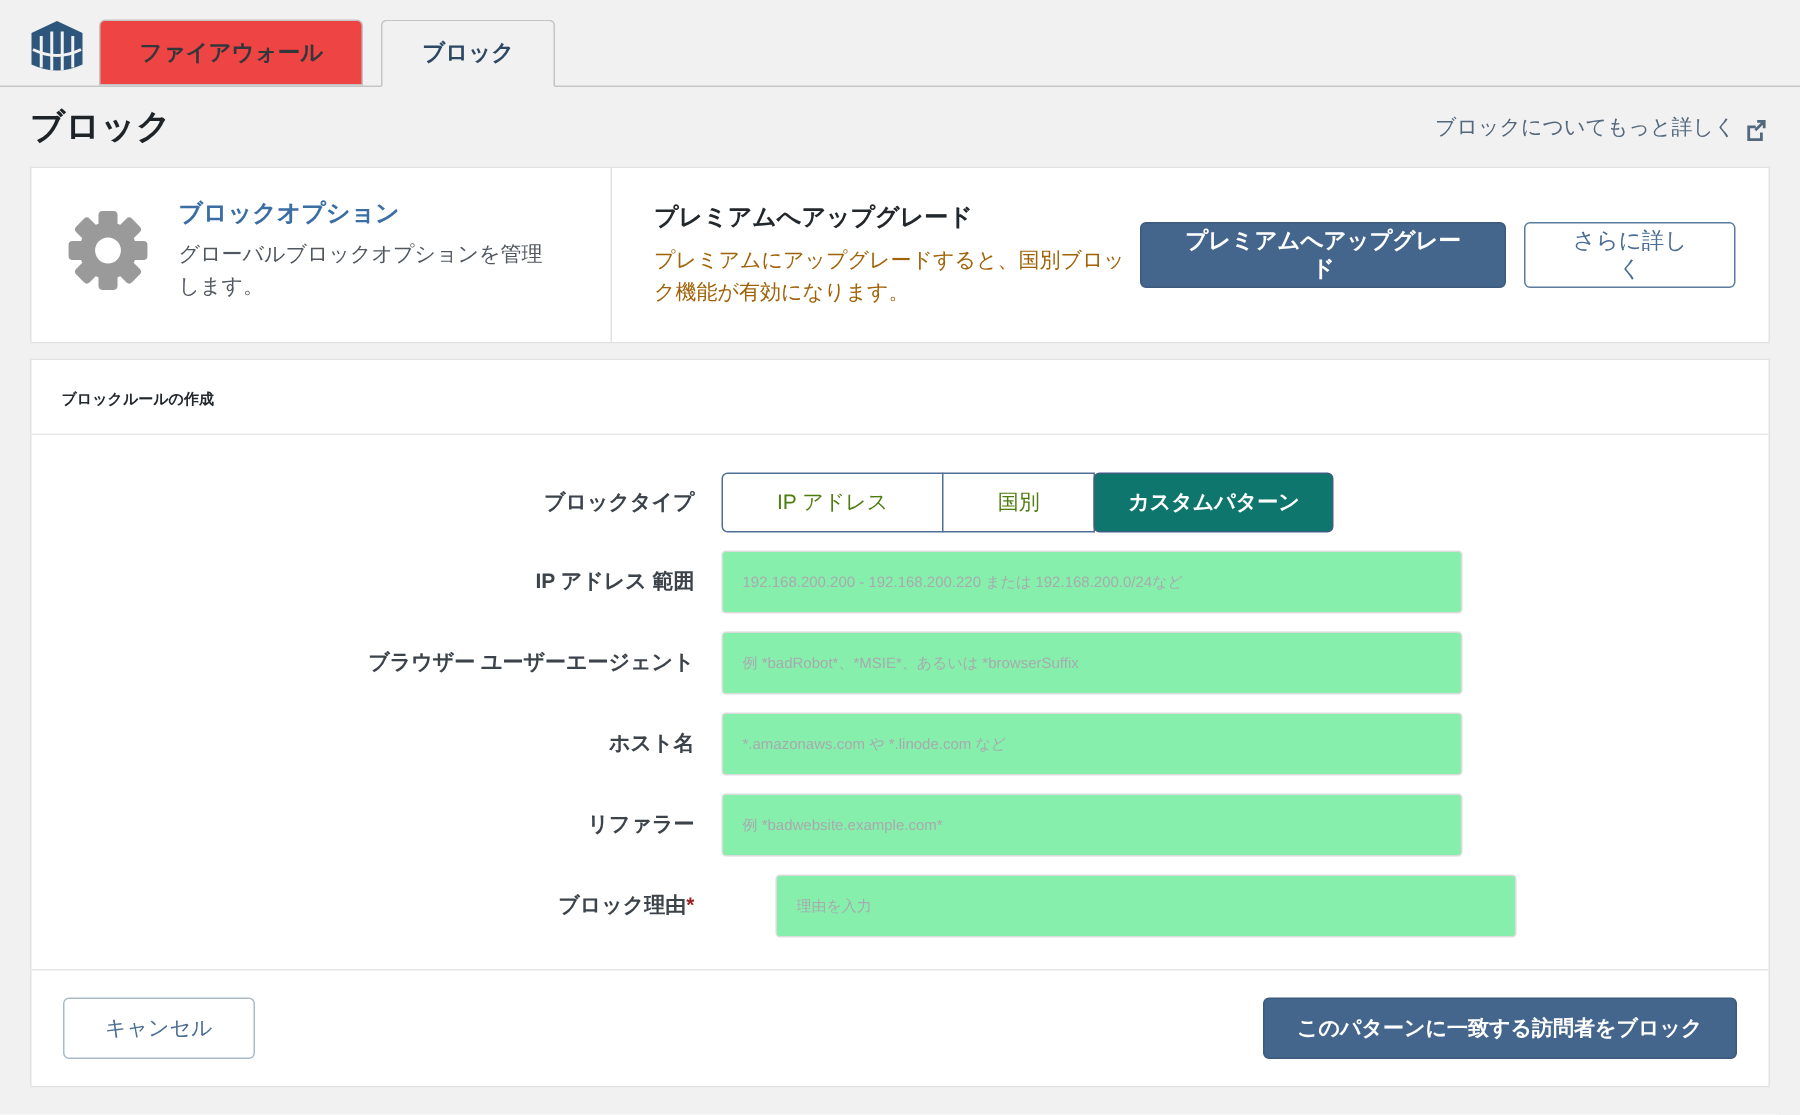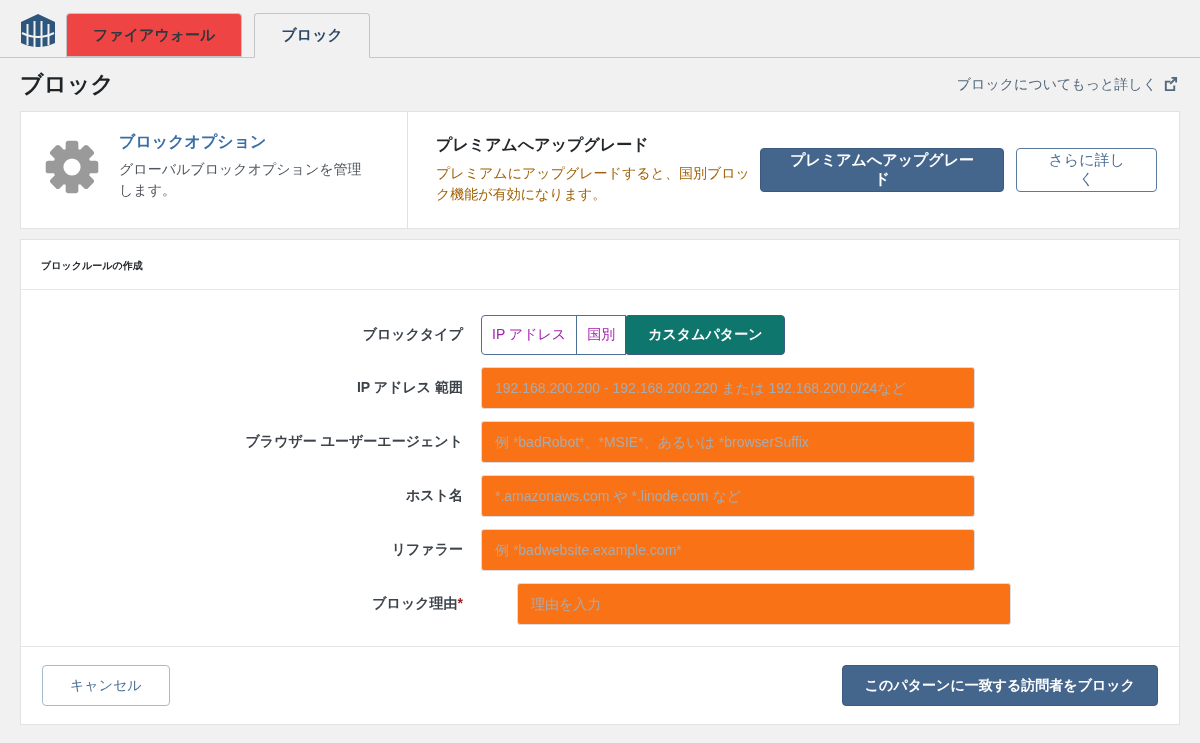--- a/index.html
+++ b/index.html
@@ -32,21 +32,21 @@
   }
 
   
   .titlerow {
     display:flex; justify-content:space-between; align-items:center;
     height:53px; padding:0 22px 0 20px;
   }
   .page-title { font-size:23px; font-weight:bold; color:#1d2327; }
   .help-link {
     font-size:14px; color:#54687c; text-decoration:none;
-    display:flex; align-items:flex-start; gap:6px; cursor:pointer;
+    display:flex; align-items:flex-end; gap:6px; cursor:pointer;
   }
 
   
   .card {
     background:#fff; border:1px solid #e2e2e2;
     margin:0 20px;
   }
   .card.split { display:flex; height:118px; }
 
   .opt-section {
@@ -87,35 +87,35 @@
   .form-row { display:flex; align-items:center; margin-bottom:12px; }
   .form-row:last-child { margin-bottom:0;gap:36px; }
   .form-label {
     width:460px; flex:0 0 auto; text-align:right; padding-right:18px;
     font-size:14px; font-weight:bold; color:#3c434a;
   }
   .required-mark { color:#9b2020; }
 
   .seg-group { display:flex; }
   .seg-btn {
-    height:40px; padding:0 10px; background:#fff;
-    border:1px solid #4e7096; color:#a21caf;
+    height:40px; padding:0 36px; background:#fff;
+    border:1px solid #4e7096; color:#4d7c0f;
     font-family:inherit; font-size:14px; cursor:pointer; margin-left:-1px;
   }
   .seg-btn:first-child { border-radius:4px 0 0 4px; margin-left:0; }
   .seg-btn.selected {
     background:#0f766e; border-color:#3e5d82; color:#fff;
     font-weight:bold; border-radius:4px; position:relative; z-index:1;
     padding:0 22px;
   }
 
   .text-input {
     width:494px; height:42px; padding:0 13px;
     border:1px solid #dcdcde; border-radius:3px;
-    font-family:inherit; font-size:14px; color:#2c3338; background:#f97316;
+    font-family:inherit; font-size:10px; color:#2c3338; background:#86efac;
   }
   .text-input::placeholder { color:#a8abae; opacity:1; }
 
   .rule-footer {
     border-top:1px solid #e5e5e5;
     padding:18px 21px; display:flex; justify-content:space-between; gap:10px;
   }
   .btn-cancel {
     background:#fff; border:1px solid #a9bac9; color:#4a6d94;
     height:41px; padding:0 27px; font-size:14px;

